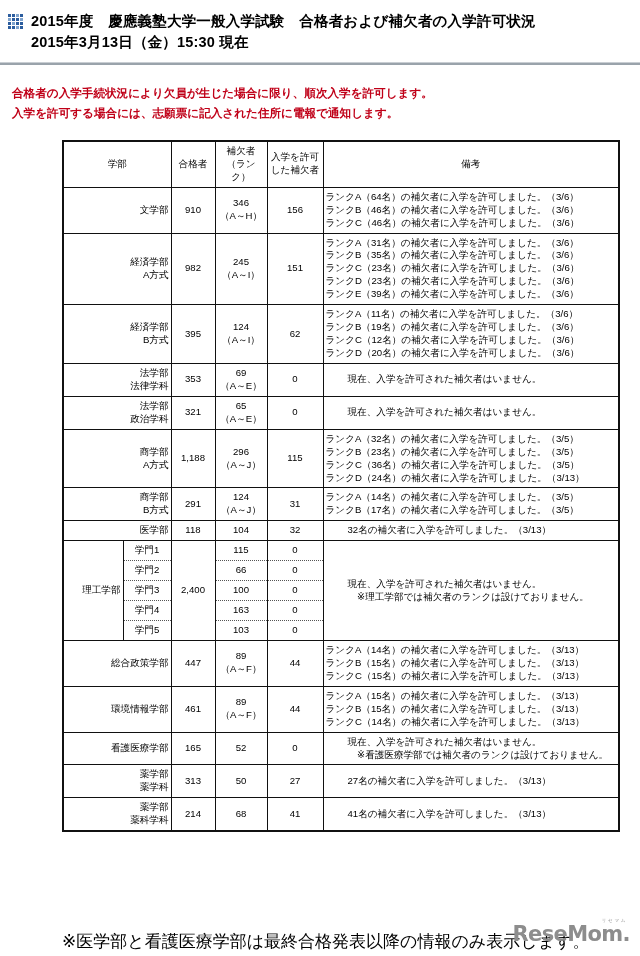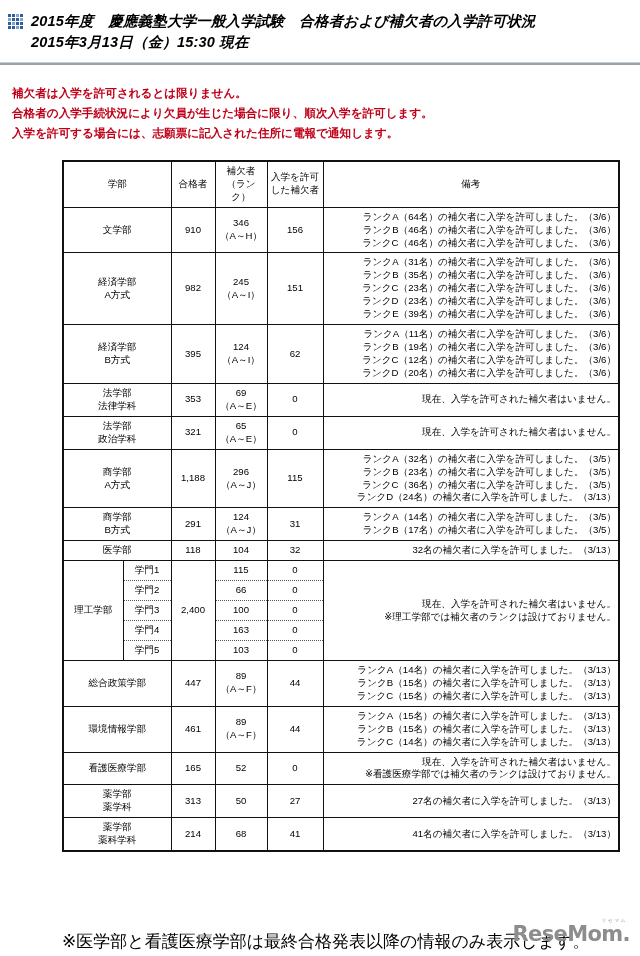--- a/index.html
+++ b/index.html
@@ -37,21 +37,20 @@
     grid-template-rows: repeat(4, 1fr);
     gap: 1px;
   }
   .grid-icon i {
     background: #2c5d9e;
     display: block;
   }
   .grid-icon i.lt { background: #7fa3cd; }
   #header-titles {
     line-height: 1.45;
-    font-style: italic;
   }
   #title-main, #title-sub {
     font-size: 14.5px;
     font-weight: bold;
     letter-spacing: 0.2px;
     white-space: pre;
   }
   #header-rule {
     margin-top: 9px;
     height: 2px;
@@ -95,33 +94,33 @@
     vertical-align: middle;
     line-height: 1.35;
   }
   thead th {
     text-align: center;
     font-weight: normal;
     height: 30px;
     white-space: pre-line;
   }
   td.fac {
-    text-align: center;
+    text-align: right;
     white-space: pre-line;
   }
   td.num {
     text-align: center;
   }
   td.wait {
     text-align: center;
     white-space: pre-line;
     line-height: 1.3;
   }
   td.note {
-    text-align: right;
+    text-align: left;
     padding-left: 7px;
     white-space: pre-line;
     line-height: 1.42;
   }
   td.note.center-note {
     padding-left: 24px;
   }
   tr.dotted-top > td.dotted {
     border-top: 1px dotted #555;
   }
@@ -195,21 +194,20 @@
     </span>
     <div id="header-titles">
       <div id="title-main">2015年度　慶應義塾大学一般入学試験　合格者および補欠者の入学許可状況</div>
       <div id="title-sub">2015年3月13日（金）15:30 現在</div>
     </div>
   </div>
   <div id="header-rule"></div>
 </div>
 
 <div id="notice">
-  <div>補欠者は入学を許可されるとは限りません。</div>
   <div>合格者の入学手続状況により欠員が生じた場合に限り、順次入学を許可します。</div>
   <div>入学を許可する場合には、志願票に記入された住所に電報で通知します。</div>
 </div>
 
 <div id="table-wrap">
   <table class="main">
     <colgroup>
       <col class="c-fac">
         <col class="c-sub">
         <col class="c-pass">

